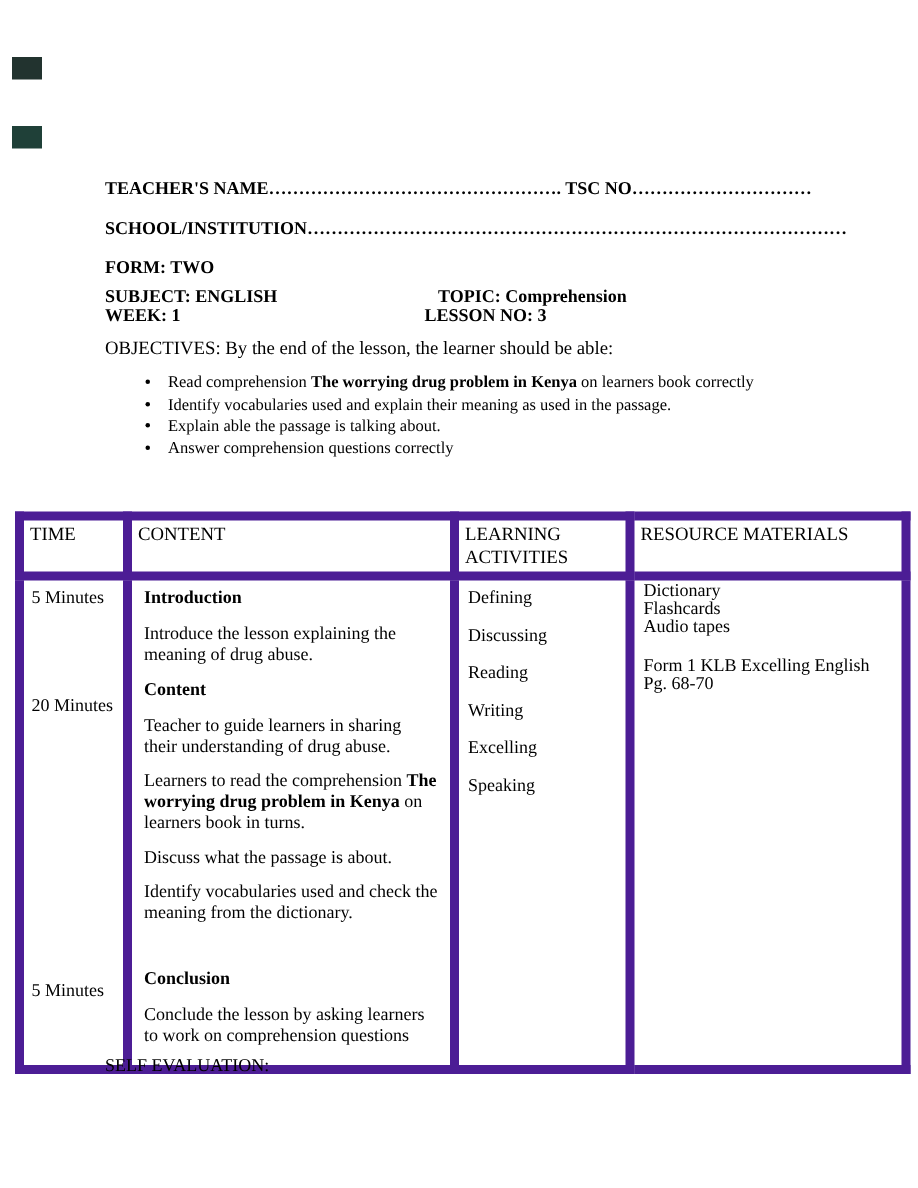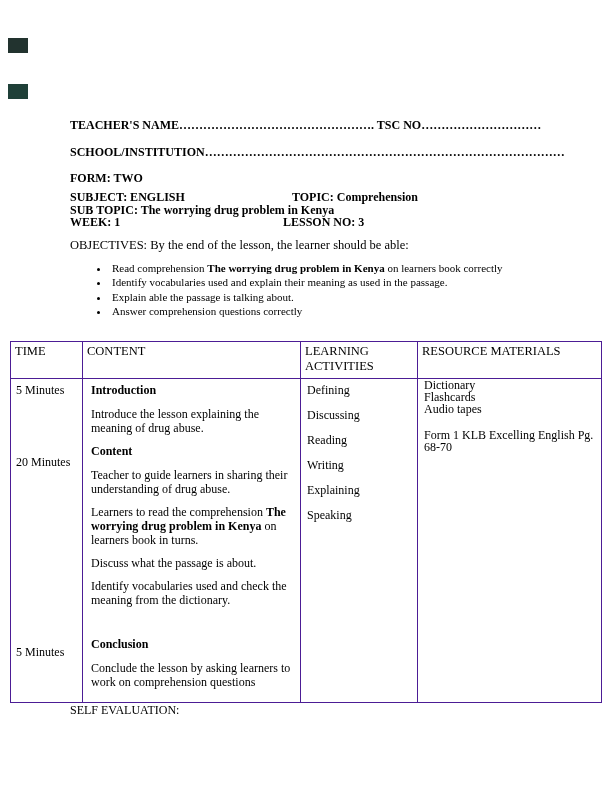--- a/index.html
+++ b/index.html
@@ -41,21 +41,21 @@
     padding-left:40px; list-style:disc outside;
   }
   .objectives-list li { padding-left:2px; }
 
   
   .lesson-table {
     position:absolute; left:10px; top:341px; width:591px;
     border-collapse:collapse; table-layout:fixed;
   }
   .lesson-table th, .lesson-table td {
-    border:1px solid #4c1d95; vertical-align:top; text-align:left;
+    border:6px solid #4c1d95; vertical-align:top; text-align:left;
   }
   .lesson-table th {
     height:37px; padding:2px 4px;
     font-weight:normal; font-size:12.5px; line-height:15px;
   }
   .col-time { width:72px; }
   .col-content { width:218px; }
   .col-activities { width:117px; }
   .col-resources { width:184px; }
 
@@ -91,21 +91,20 @@
 <div class="mark mark-2"></div>
 
 <div class="doc-header">
   <div class="line-teacher">TEACHER'S NAME…………………………………………. TSC NO…………………………</div>
   <div class="line-school">SCHOOL/INSTITUTION………………………………………………………………………………</div>
   <div class="line-form">FORM: TWO</div>
   <div class="row-subject">
     <span class="cell-subject">SUBJECT: ENGLISH</span>
     <span>TOPIC: Comprehension</span>
   </div>
-  <div class="line-subtopic">SUB TOPIC:  The worrying drug problem in Kenya</div>
   <div class="row-week">
     <span class="cell-week">WEEK:  1</span>
     <span>LESSON NO: 3</span>
   </div>
 
   <div class="objectives-intro">OBJECTIVES: By the end of the lesson, the learner should be able:</div>
   <ul class="objectives-list">
     <li><span>Read comprehension </span><b>The worrying drug problem in Kenya</b><span> on learners book correctly</span></li>
     <li>Identify vocabularies used and explain their meaning as used in the passage.</li>
     <li>Explain able the passage is talking about.</li>
@@ -144,21 +143,21 @@
         <div class="p">Discuss what the passage is about.</div>
         <div class="p">Identify vocabularies used and check the meaning from the dictionary.</div>
         <div class="p-head p-gap">Conclusion</div>
         <div class="p">Conclude the lesson by asking learners to work on comprehension questions</div>
       </td>
       <td class="cell-activities">
         <div class="activity">Defining</div>
         <div class="activity">Discussing</div>
         <div class="activity">Reading</div>
         <div class="activity">Writing</div>
-        <div class="activity">Explaining</div>
+        <div class="activity">Excelling</div>
         <div class="activity">Speaking</div>
       </td>
       <td class="cell-resources">
         <div class="resource">Dictionary</div>
         <div class="resource">Flashcards</div>
         <div class="resource">Audio tapes</div>
         <div class="resource-book">Form 1 KLB Excelling English  Pg. 68-70</div>
       </td>
     </tr>
   </tbody>

